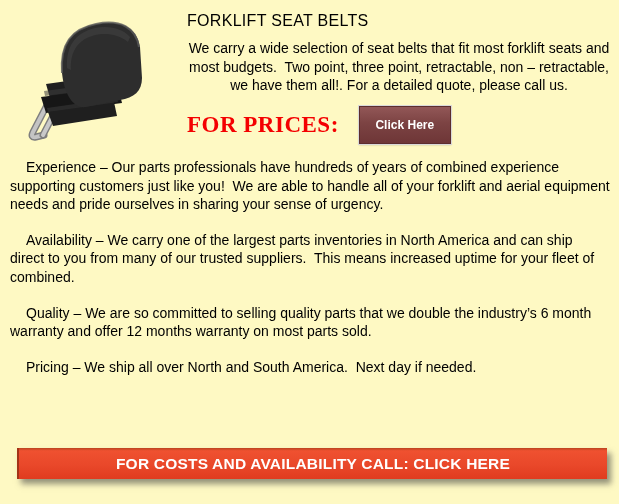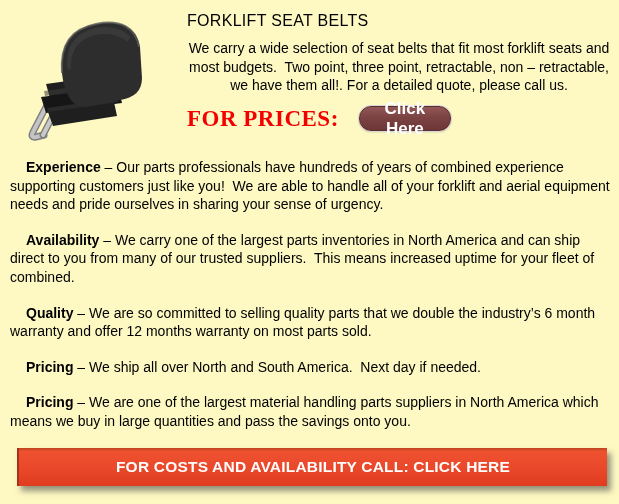--- a/index.html
+++ b/index.html
@@ -27,40 +27,40 @@
     margin:0;color:#000;text-align:center;
   }
   .price-row{
     margin-top:11px;display:flex;align-items:center;gap:20px;
   }
   .for-prices{
     font-family:"Liberation Serif","DejaVu Serif",serif;
     font-weight:bold;font-size:23px;color:#f40000;letter-spacing:.5px;
   }
   .click-here-btn{
-    width:92px;height:25px;border-radius:12px;cursor:pointer;
+    width:92px;height:38px;border-radius:0;cursor:pointer;
     background:linear-gradient(180deg,#925757 0%,#7c4343 45%,#6e3637 100%);
     border:1px solid #5c2d2e;
     box-shadow:0 0 0 1px #d9d9d9,0 1px 2px rgba(0,0,0,.25);
-    color:#fff;font-weight:bold;font-size:17px;
+    color:#fff;font-weight:bold;font-size:12px;
     font-family:"Liberation Sans","DejaVu Sans",sans-serif;
     display:flex;align-items:center;justify-content:center;
   }
   
   .features{
     position:absolute;left:10px;top:158px;width:600px;
   }
   .feature{
     font-size:14px;line-height:18.6px;white-space:pre-wrap;
     margin:0 0 17px 0;
   }
-  .feature .lead{font-weight:bold;padding-left:16px;}
+  .feature .lead{font-weight:normal;padding-left:16px;}
   
   .footer-banner{
-    position:absolute;left:17px;top:448px;width:588px;height:38px;
+    position:absolute;left:17px;top:448px;width:588px;height:31px;
     background:linear-gradient(180deg,#b8451f 0%,#ef5130 9%,#e9482a 55%,#e03b1f 100%);
     border-left:2px solid #a33317;
     box-shadow:4px 5px 6px rgba(60,60,60,.55);
     display:flex;align-items:center;justify-content:center;
     cursor:pointer;
   }
   .footer-banner span{
     color:#fff;font-weight:bold;font-size:15.5px;letter-spacing:.2px;
   }
 </style>
@@ -102,20 +102,19 @@
       <span class="for-prices">FOR PRICES:</span>
       <button class="click-here-btn">Click Here</button>
     </div>
   </div>
 
   <div class="features">
     <p class="feature"><span class="lead">Experience</span><span> – Our parts professionals have hundreds of years of combined experience supporting customers just like you!  We are able to handle all of your forklift and aerial equipment needs and pride ourselves in sharing your sense of urgency.</span></p>
     <p class="feature"><span class="lead">Availability</span><span> – We carry one of the largest parts inventories in North America and can ship direct to you from many of our trusted suppliers.  This means increased uptime for your fleet of combined.</span></p>
     <p class="feature"><span class="lead">Quality</span><span> – We are so committed to selling quality parts that we double the industry’s 6 month warranty and offer 12 months warranty on most parts sold.</span></p>
     <p class="feature"><span class="lead">Pricing</span><span> – We ship all over North and South America.  Next day if needed.</span></p>
-    <p class="feature"><span class="lead">Pricing</span><span> – We are one of the largest material handling parts suppliers in North America which means we buy in large quantities and pass the savings onto you.</span></p>
   </div>
 
   <div class="footer-banner">
     <span>FOR COSTS AND AVAILABILITY CALL: CLICK HERE</span>
   </div>
 
 </div>
 
 </body></html>

